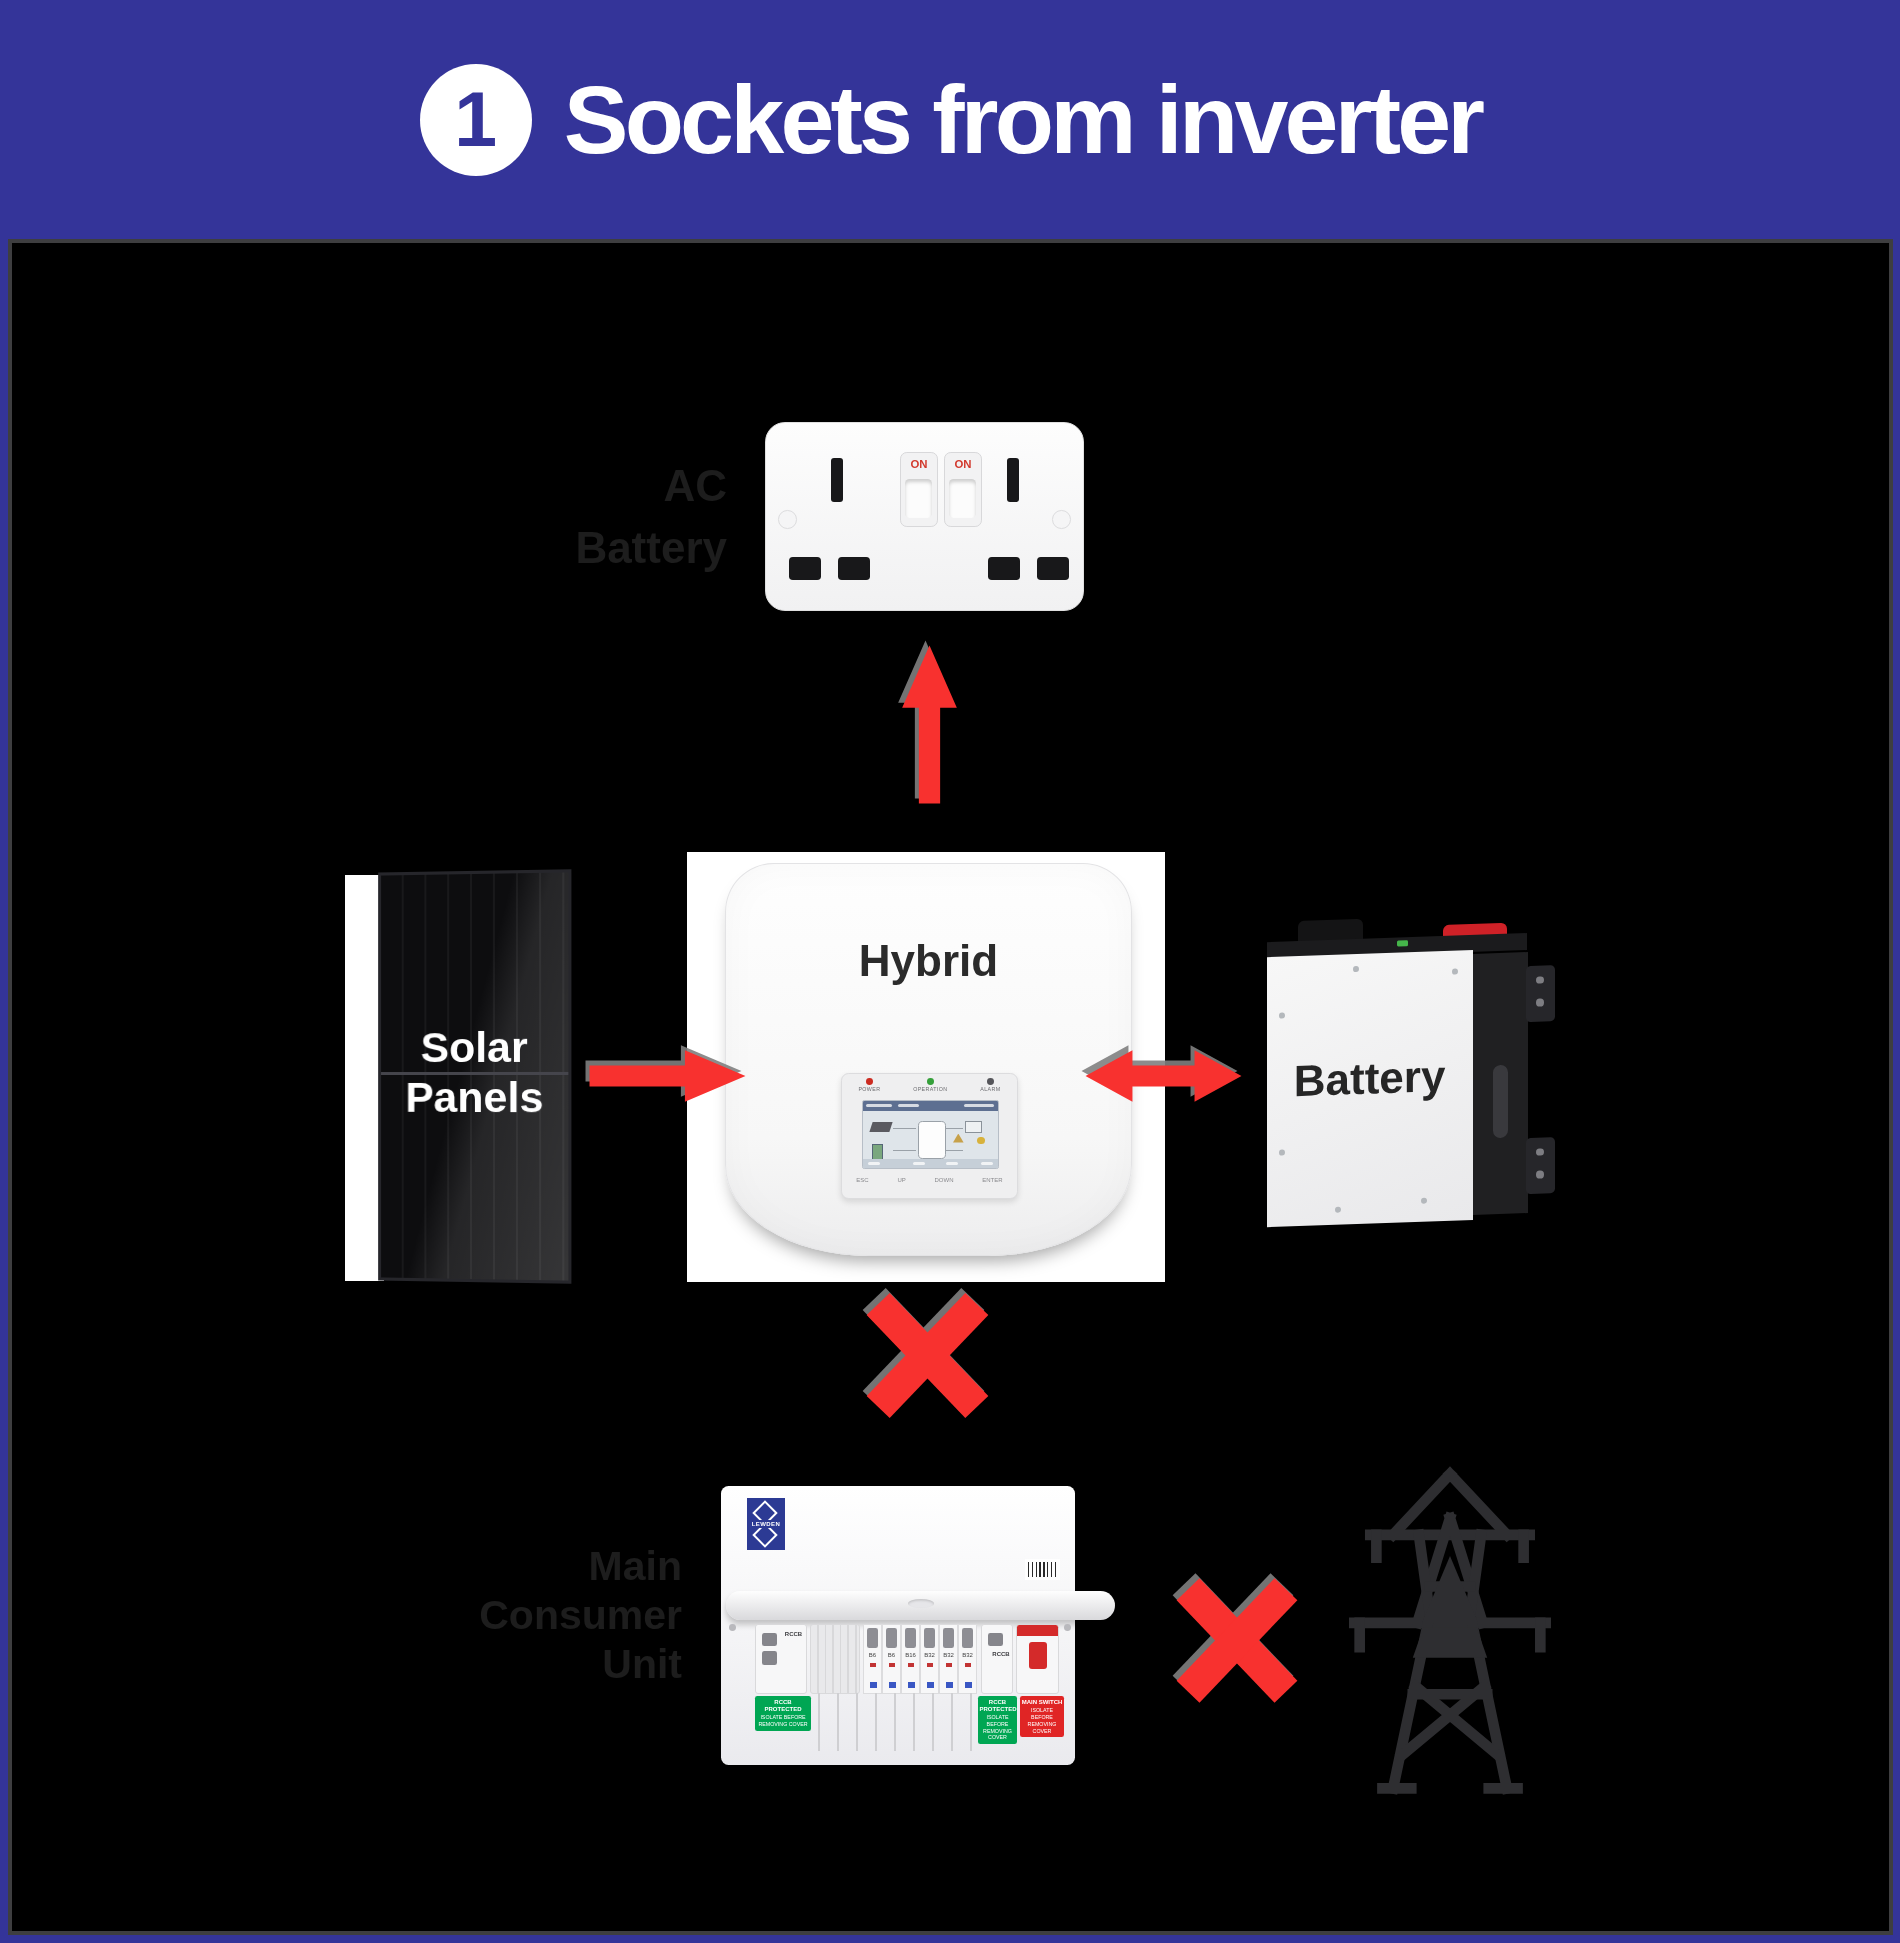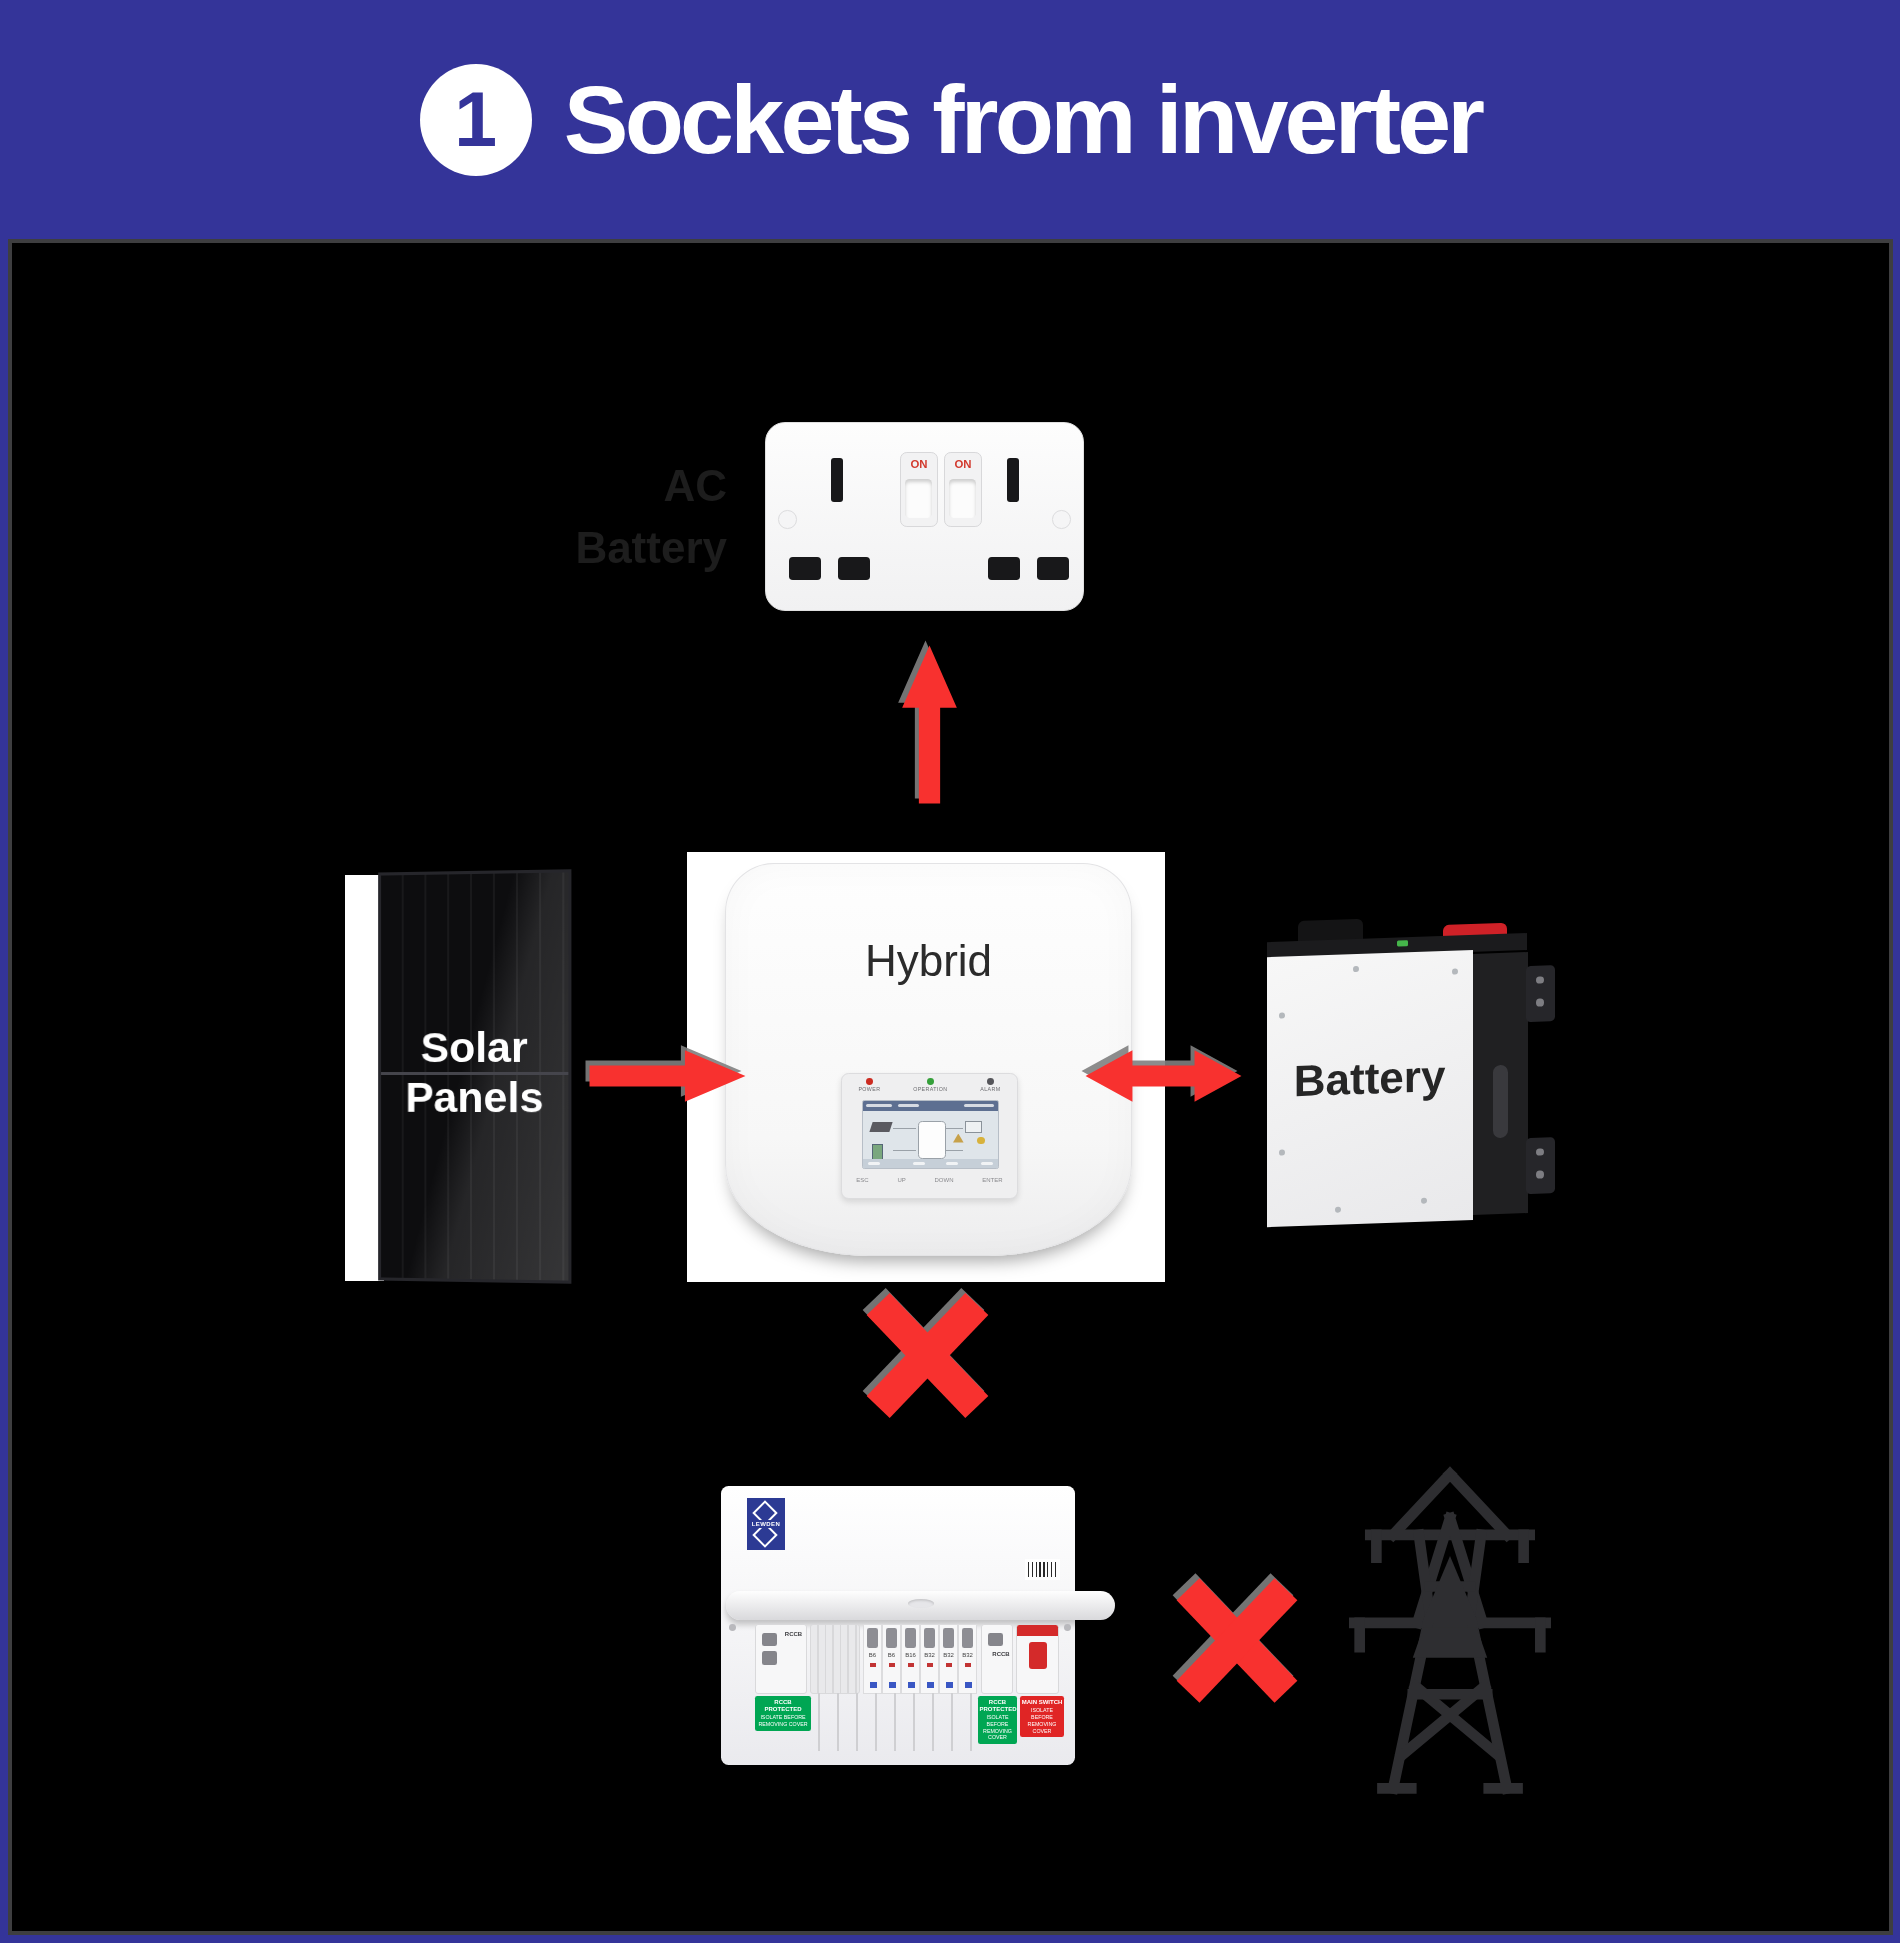--- a/index.html
+++ b/index.html
@@ -38,21 +38,21 @@
   .shadowed{filter:drop-shadow(-3.8px -4.6px 0 rgba(128,128,128,.9));}
   .arrow,.xmark,#pylon{position:absolute;}
   
   #inverter-backing{position:absolute;left:687px;top:852px;width:478px;height:430px;background:#ffffff;}
   #inverter-body{position:absolute;left:38px;top:10.6px;width:407px;height:393px;
        background:linear-gradient(180deg,#fefefe 0%,#f7f7f7 70%,#ededee 100%);
        border:0.8px solid #e3e3e5;box-sizing:border-box;
        border-radius:49px 49px 144px 144px / 49px 49px 91px 91px;
        box-shadow:0 12px 16.7px -7.6px rgba(0,0,0,.35), inset 0 0 38px rgba(0,0,0,.03);}
   #hybrid-label{position:absolute;left:0;top:70px;width:100%;text-align:center;
-       color:#2b2b2b;font-size:44px;font-weight:400;line-height:53px;}
+       color:#2b2b2b;font-size:44px;font-weight:700;line-height:53px;}
   #screen-module{position:absolute;left:115px;top:209px;width:175px;height:124px;
        background:#efeff0;border:0.8px solid #dcdcde;border-radius:7.6px;
        box-shadow:0 3px 6px rgba(0,0,0,.12);}
   #indicators{position:absolute;left:0;top:4.6px;width:100%;display:flex;justify-content:space-around;}
   .ind{display:flex;flex-direction:column;align-items:center;gap:1.5px;}
   .ind .dot{width:6.8px;height:6.8px;border-radius:50%;}
   .ind .ind-label{font-size:5.3px;color:#6b6b6f;letter-spacing:0.4px;}
   #lcd{position:absolute;left:20px;top:26px;width:135px;height:67px;background:#dfe5ea;
        border:1.5px solid #b7bec7;border-radius:2.3px;overflow:hidden;}
   #lcd-bar{position:absolute;left:0;top:0;width:100%;height:10px;background:#5d6f91;}
@@ -267,20 +267,25 @@
     <div class="face-screw" style="left:190px;top:53px;"></div>
     <div class="face-screw" style="left:73px;top:287px;"></div>
     <div class="face-screw" style="left:159px;top:281px;"></div>
   </div>
 
   <svg class="xmark shadowed" style="left:863px;top:1290px;" width="129" height="131" viewBox="0 0 170 172">
     <line x1="20" y1="18" x2="150" y2="154" stroke="#f8312f" stroke-width="42"></line>
     <line x1="150" y1="18" x2="20" y2="154" stroke="#f8312f" stroke-width="42"></line>
   </svg>
 
+  <div id="cu-label" class="dim-label">
+    <div>Main</div>
+    <div>Consumer</div>
+    <div>Unit</div>
+  </div>
 
   <div id="cu-box">
     <div id="lewden">
       <span class="diamond"></span>
       <span class="diamond low"></span>
       <span class="brand">LEWDEN</span>
     </div>
     <div id="barcode"></div>
   </div>
   <div id="ledge">

